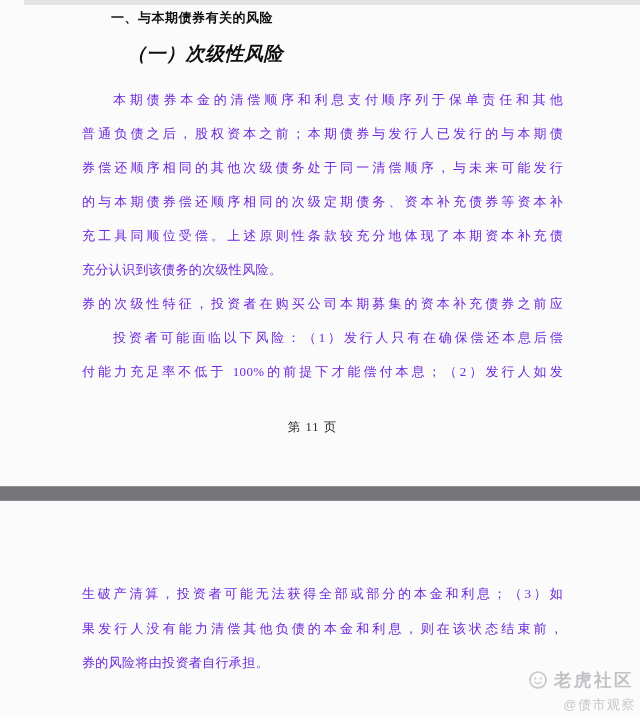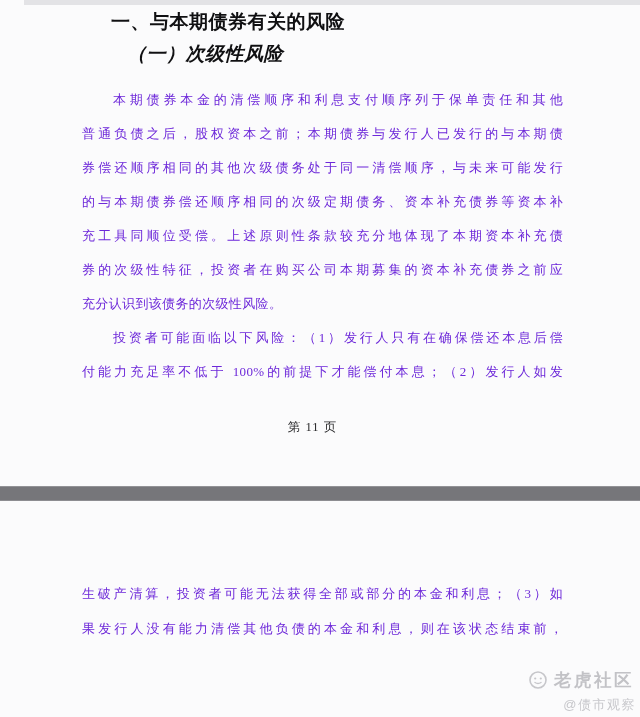--- a/index.html
+++ b/index.html
@@ -6,21 +6,21 @@
   body{
     width:640px;height:717px;position:relative;overflow:hidden;
     background:#fbfbfc;
     font-family:"Liberation Serif","DejaVu Serif",serif;
     color:#1c1c1e;
   }
   .abs{position:absolute;}
   
   .top-strip{top:0;left:24px;right:0;height:5px;background:#e3e3e6;}
   .h1{
-    top:9px;left:111px;font-size:19px;font-weight:bold;color:#101012;
+    top:9px;left:111px;font-size:13px;font-weight:bold;color:#101012;
     letter-spacing:0.5px;white-space:nowrap;
   }
   .h2{
     top:41px;left:127px;font-size:19px;font-weight:bold;color:#101012;
     letter-spacing:0.5px;white-space:nowrap;font-style:italic;
   }
   .textcol{left:82px;width:481px;}
   .p1{top:83px;}
   .p2{top:577px;}
   .bline{
@@ -61,35 +61,36 @@
 
   <div class="abs h1">一、与本期债券有关的风险</div>
   <div class="abs h2">（一）次级性风险</div>
 
   <div class="abs textcol p1">
     <div class="bline indent">本期债券本金的清偿顺序和利息支付顺序列于保单责任和其他</div>
     <div class="bline">普通负债之后，股权资本之前；本期债券与发行人已发行的与本期债</div>
     <div class="bline">券偿还顺序相同的其他次级债务处于同一清偿顺序，与未来可能发行</div>
     <div class="bline">的与本期债券偿还顺序相同的次级定期债务、资本补充债券等资本补</div>
     <div class="bline">充工具同顺位受偿。上述原则性条款较充分地体现了本期资本补充债</div>
+    <div class="bline short">充分认识到该债务的次级性风险。</div>
     <div class="bline">券的次级性特征，投资者在购买公司本期募集的资本补充债券之前应</div>
-    <div class="bline short">充分认识到该债务的次级性风险。</div>
     <div class="bline indent">投资者可能面临以下风险：（1）发行人只有在确保偿还本息后偿</div>
     <div class="bline">付能力充足率不低于 100%的前提下才能偿付本息；（2）发行人如发</div>
   </div>
 
   <div class="abs footer">第 11 页</div>
 </div>
 
 <div class="abs separator"></div>
 
 <div>
   <div class="abs textcol p2">
     <div class="bline">生破产清算，投资者可能无法获得全部或部分的本金和利息；（3）如</div>
     <div class="bline">果发行人没有能力清偿其他负债的本金和利息，则在该状态结束前，</div>
+    <div class="bline short">券的风险将由投资者自行承担。</div>
   </div>
 </div>
 
 <div class="abs watermark">
   <span>
     <svg class="wm-logo" viewBox="0 0 18 18" xmlns="http://www.w3.org/2000/svg">
       <circle cx="9" cy="9" r="8" fill="none" stroke="#c6c6ca" stroke-width="1.6"></circle>
       <circle cx="6.2" cy="7.5" r="1.1" fill="#c6c6ca"></circle>
       <circle cx="11.8" cy="7.5" r="1.1" fill="#c6c6ca"></circle>
       <path d="M6 11.5 Q9 13.5 12 11.5" fill="none" stroke="#c6c6ca" stroke-width="1.4" stroke-linecap="round"></path>

